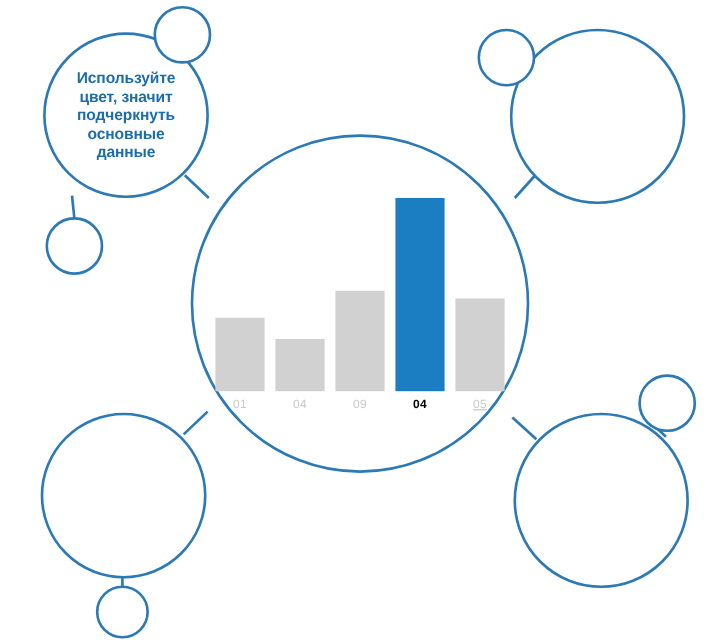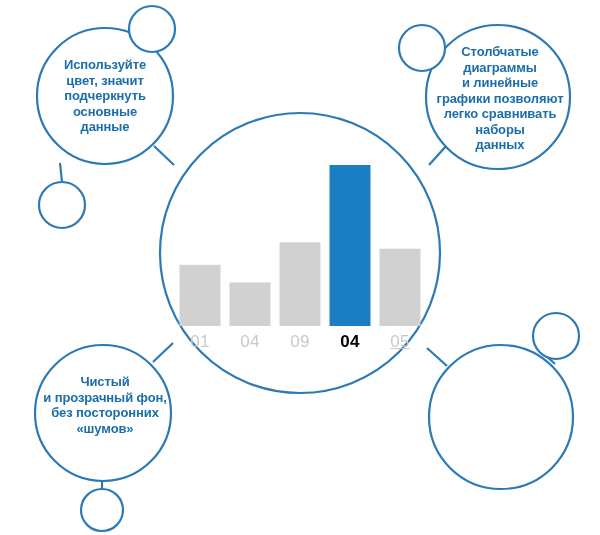--- a/index.html
+++ b/index.html
@@ -37,21 +37,21 @@
     pointer-events: none;
   }
   #bubble-text-tl { left: 30px;  top: 57px;  width: 150px; }
   #bubble-text-tr { left: 420px; top: 44px;  width: 160px; }
   #bubble-text-bl { left: 25px;  top: 374px; width: 160px; }
   #bubble-text-br { left: 425px; top: 355px; width: 155px; }
 
   .bar-label {
     position: absolute;
     text-align: center;
-    font-size: 17px;
+    font-size: 10px;
     color: #c9c9c9;
     letter-spacing: 0.3px;
   }
   .bar-label.accent {
     color: #000000;
     font-weight: bold;
   }
 </style>
 </head>
 <body>
@@ -94,32 +94,21 @@
       </g>
 
   </svg>
 
   <div class="bubble-text" id="bubble-text-tl">Используйте
 цвет, значит
 подчеркнуть
 основные
 данные</div>
 
-  <div class="bubble-text" id="bubble-text-tr">Столбчатые
-диаграммы
-и линейные
-графики позволяют
-легко сравнивать
-наборы
-данных</div>
 
-  <div class="bubble-text" id="bubble-text-bl">Чистый
-и прозрачный фон,
-без посторонних
-«шумов»</div>
 
 
   <div id="bar-labels">
       <div class="bar-label" style="left: 179.5px; top: 332px; width: 41px;">01</div>
       <div class="bar-label" style="left: 229.5px; top: 332px; width: 41px;">04</div>
       <div class="bar-label" style="left: 279.5px; top: 332px; width: 41px;">09</div>
       <div class="bar-label accent" style="left: 329.5px; top: 332px; width: 41px;">04</div>
       <div class="bar-label" style="left: 379.5px; top: 332px; width: 41px; text-decoration: underline;">05</div>
     </div>
 

